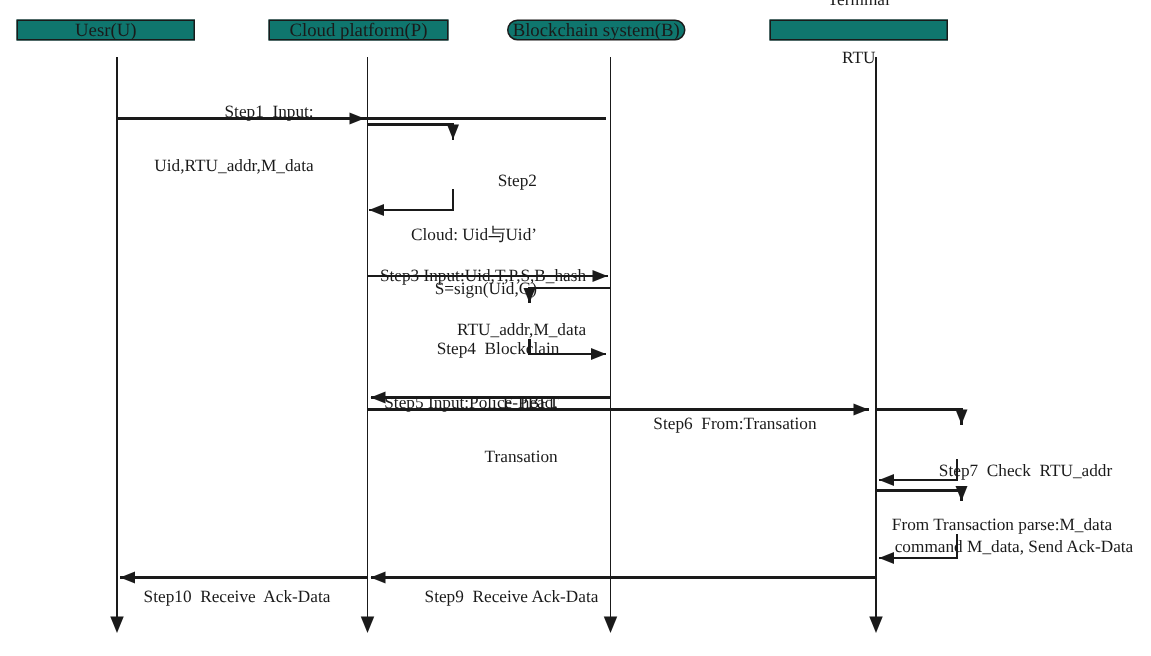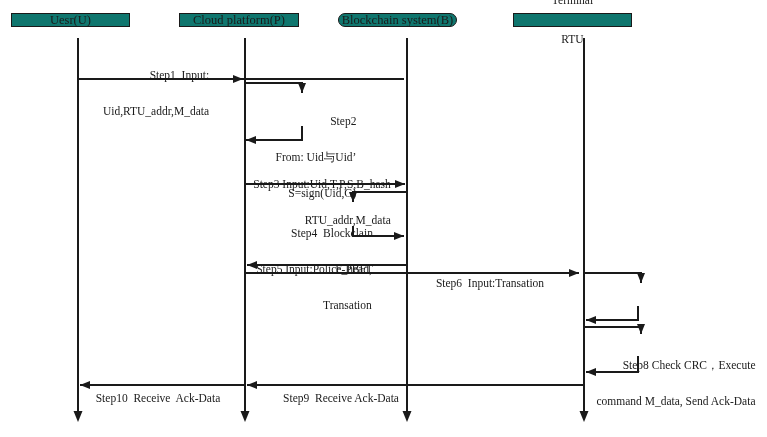--- a/index.html
+++ b/index.html
@@ -105,40 +105,43 @@
     <div>Terminal</div>
     <div>RTU</div>
   </div>
 
   <div class="msg" style="left:156px; top:45px;">
     <div class="ln">Step1  Input:</div>
     <div class="ln">Uid,RTU_addr,M_data</div>
   </div>
   <div class="msg" style="left:316px; top:91px;">
     <div class="ln">Step2</div>
-    <div class="ln">From: Uid与Uid’</div>
+    <div class="ln">Cloud: Uid与Uid’</div>
     <div class="ln">S=sign(Uid,G)</div>
   </div>
   <div class="msg" style="left:322px; top:154px;">
     <div class="ln">Step3 Input:Uid,T,P,S,B_hash</div>
     <div class="ln">RTU_addr,M_data</div>
   </div>
   <div class="msg" style="left:332px; top:203px;">
     <div class="ln">Step4  Blockclain</div>
     <div class="ln">F-PBFT</div>
   </div>
   <div class="msg" style="left:314px; top:239px;">
     <div class="ln">Step5 Input:Police_head,</div>
     <div class="ln">Transation</div>
   </div>
   <div class="msg" style="left:490px; top:253px;">
-    <div class="ln">Step6  Input:Transation</div>
+    <div class="ln">Step6  From:Transation</div>
+  </div>
+  <div class="msg" style="left:668px; top:284px;">
+    <div class="ln">Step7  Check  RTU_addr</div>
+    <div class="ln">From Transaction parse:M_data</div>
   </div>
   <div class="msg" style="left:676px; top:335px;">
-    <div class="ln">Step8 Check CRC，Execute</div>
     <div class="ln">command M_data, Send Ack-Data</div>
   </div>
   <div class="msg" style="left:341px; top:368px;">
     <div class="ln">Step9  Receive Ack-Data</div>
   </div>
   <div class="msg" style="left:158px; top:368px;">
     <div class="ln">Step10  Receive  Ack-Data</div>
   </div>
 
 </div>

